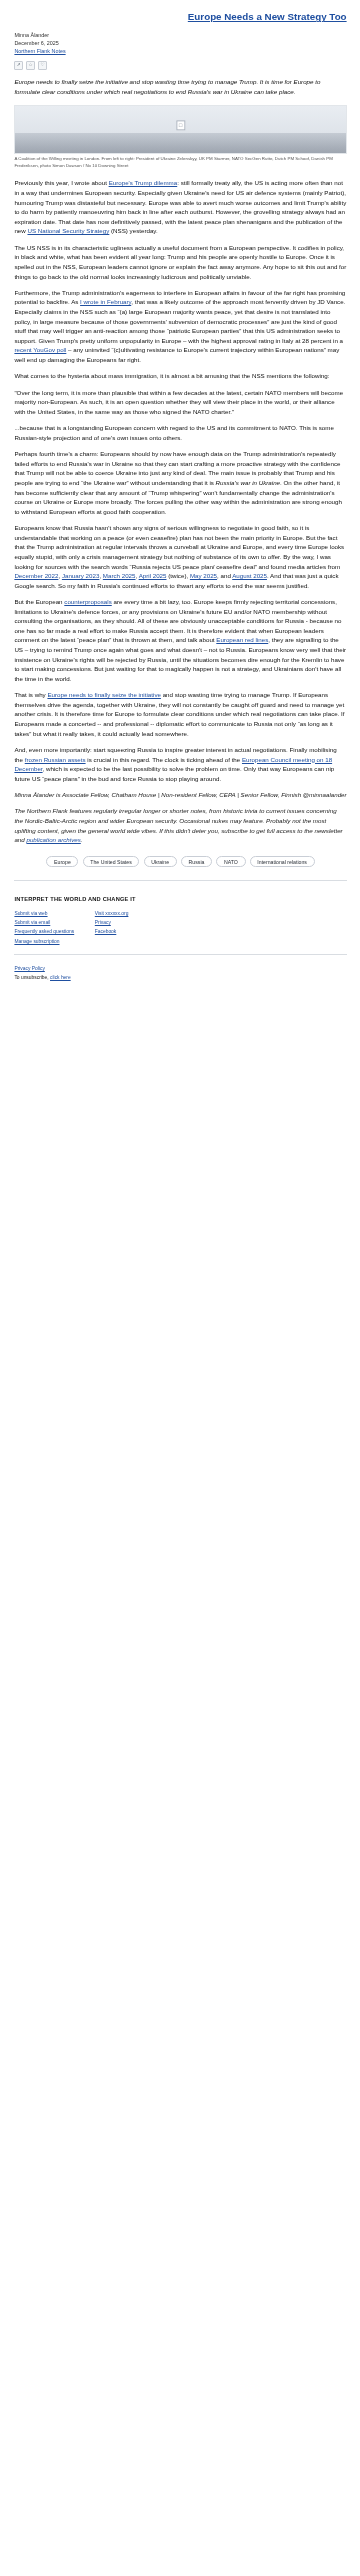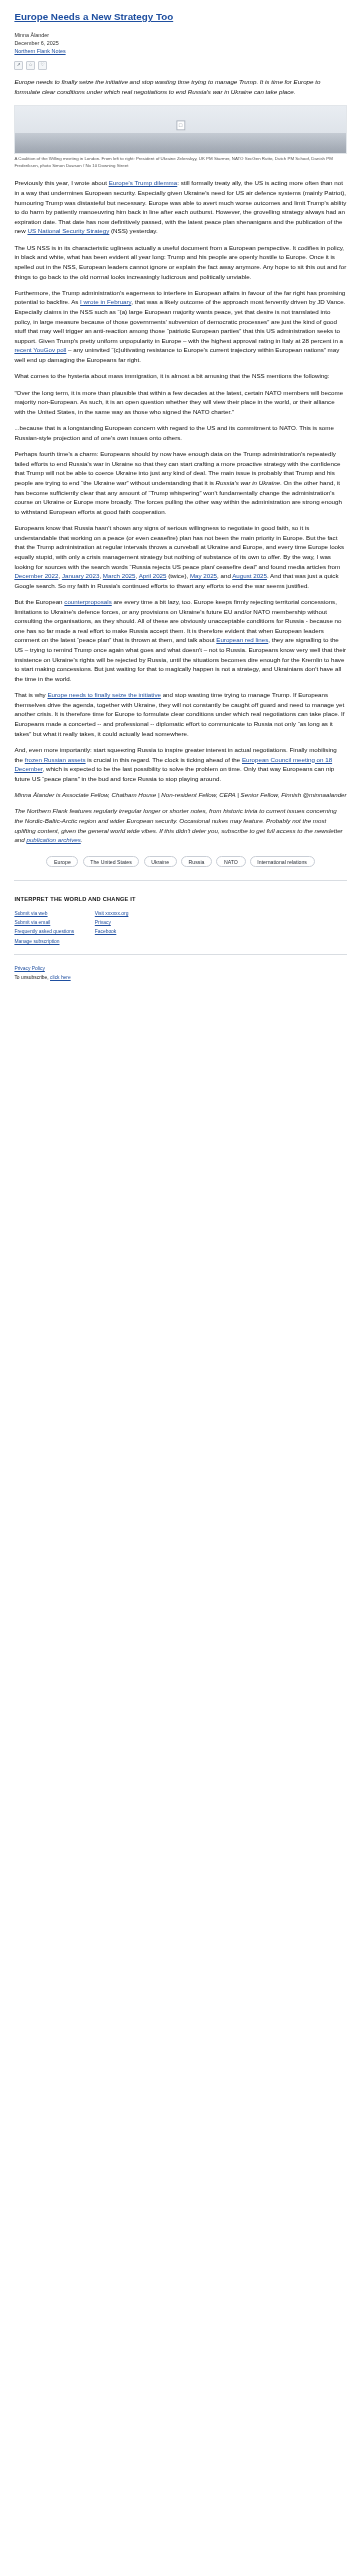--- a/index.html
+++ b/index.html
@@ -15,20 +15,21 @@
   .wrap { padding: 9.3px 14.4px 5.2px 14.4px; }
 
   .title {
     font-size:9.8px;
     font-weight:bold;
     color:#1f4fa0;
     text-decoration:underline;
     line-height:1.25;
     margin:2.1px 0 7.2px 0;
     display:block;
+    text-align:right;
   }
   .byline {
     font-size:5.4px;
     color:#333;
     line-height:1.5;
     margin-bottom:6.2px;
   }
   .byline .pub { color:#1f4fa0; text-decoration:underline; }
 
   .social {

